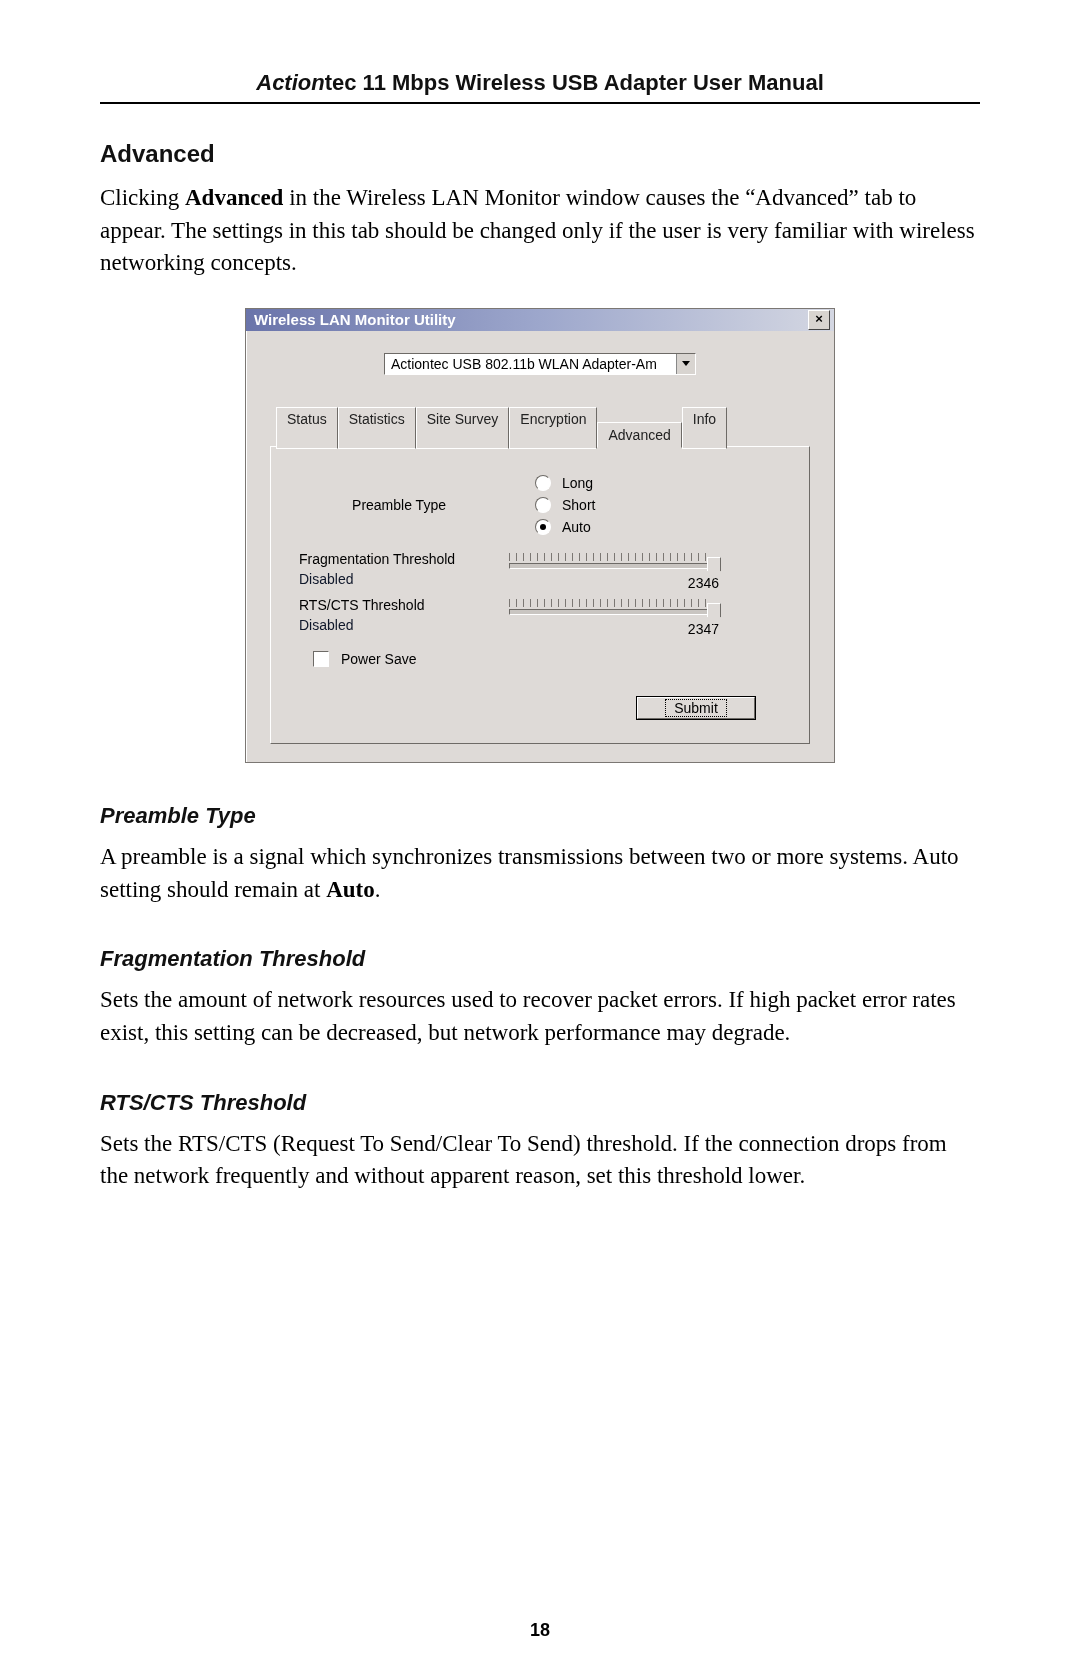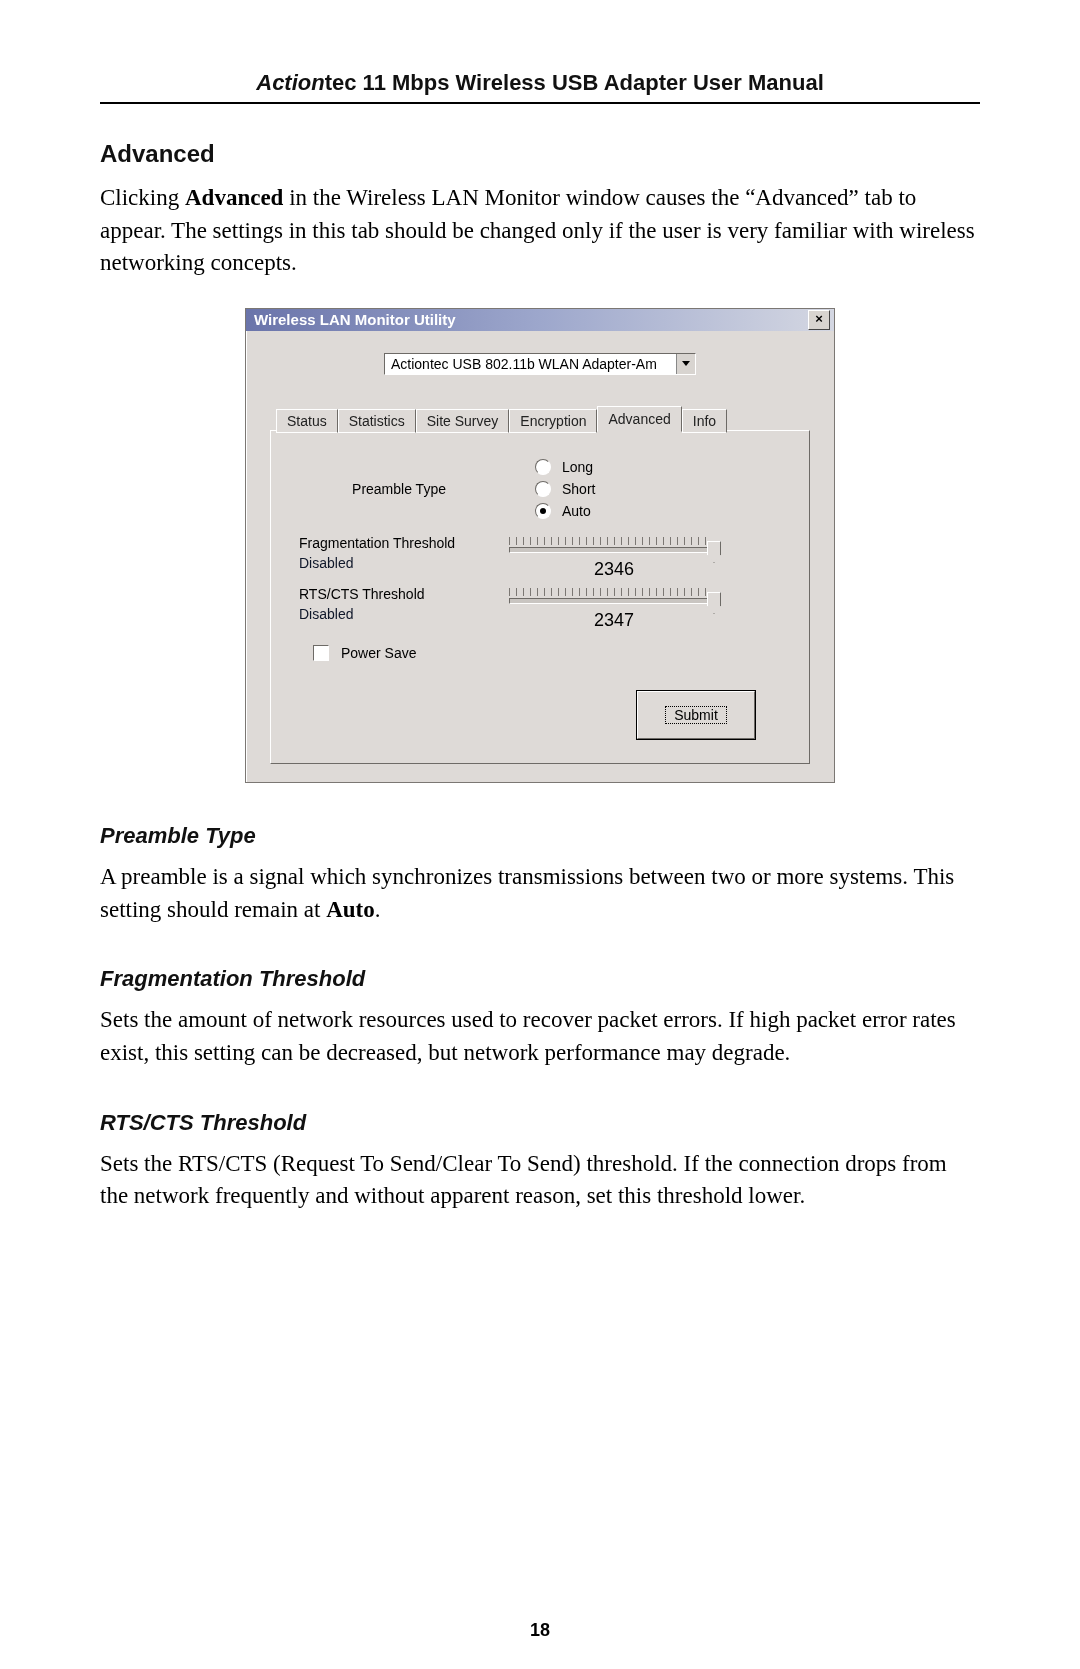--- a/index.html
+++ b/index.html
@@ -160,21 +160,21 @@
     border-right: 1px solid #6d6a66;
     border-bottom: 1px solid #fff;
     position: relative;
     top: 1px;
     color: #222;
   }
   .tab.inactive {
     border-bottom: 1px solid #fff;
     top: 2px;
     padding-top: 3px;
-    padding-bottom: 3px;
+    padding-bottom: 21px;
   }
   .tab.active {
     border-bottom: 1px solid #dedad7;
     z-index: 2;
   }
   .tabpanel {
     border-top: 1px solid #fff;
     border-left: 1px solid #fff;
     border-right: 1px solid #6d6a66;
     border-bottom: 1px solid #6d6a66;
@@ -268,22 +268,22 @@
     width: 12px;
     height: 20px;
     background: #dedad7;
     border-top: 1px solid #fff;
     border-left: 1px solid #fff;
     border-right: 1px solid #6d6a66;
     border-bottom: 1px solid #6d6a66;
     clip-path: polygon(0 0, 100% 0, 100% 60%, 50% 100%, 0 60%);
   }
   .slider-value {
-    text-align: center;
-    font-size: 18px;
+    text-align: right;
+    font-size: 14px;
     margin-top: 2px;
     width: 210px;
   }
 
   .check-row {
     display: flex;
     align-items: center;
     gap: 12px;
     padding: 14px 14px 6px 24px;
   }
@@ -296,21 +296,21 @@
     border-bottom: 1px solid #fff;
   }
 
   .submit-row {
     display: flex;
     justify-content: flex-end;
     padding: 24px 36px 6px 0;
   }
   .btn {
     min-width: 92px;
-    padding: 14px 12px;
+    padding: 1px 12px;
     background: #dedad7;
     border-top: 1px solid #fff;
     border-left: 1px solid #fff;
     border-right: 1px solid #6d6a66;
     border-bottom: 1px solid #6d6a66;
     font-size: 14px;
     text-align: center;
   }
   .btn.default {
     outline: 1px solid #000;
@@ -435,21 +435,21 @@
 
         </div>
 
 
       </div>
     </div>
   </div>
 
   <div class="sub-heading">Preamble Type</div>
   <p class="body-text">
-    <span>A preamble is a signal which synchronizes transmissions between two or more systems. This setting should remain at </span><strong>Auto</strong><span>.</span>
+    <span>A preamble is a signal which synchronizes transmissions between two or more systems. Auto setting should remain at </span><strong>Auto</strong><span>.</span>
   </p>
 
   <div class="sub-heading">Fragmentation Threshold</div>
   <p class="body-text">Sets the amount of network resources used to recover packet errors. If high packet error rates exist, this setting can be decreased, but network performance may degrade.</p>
 
   <div class="sub-heading">RTS/CTS Threshold</div>
   <p class="body-text">Sets the RTS/CTS (Request To Send/Clear To Send) threshold. If the connection drops from the network frequently and without apparent reason, set this threshold lower.</p>
 
 </div>
 

